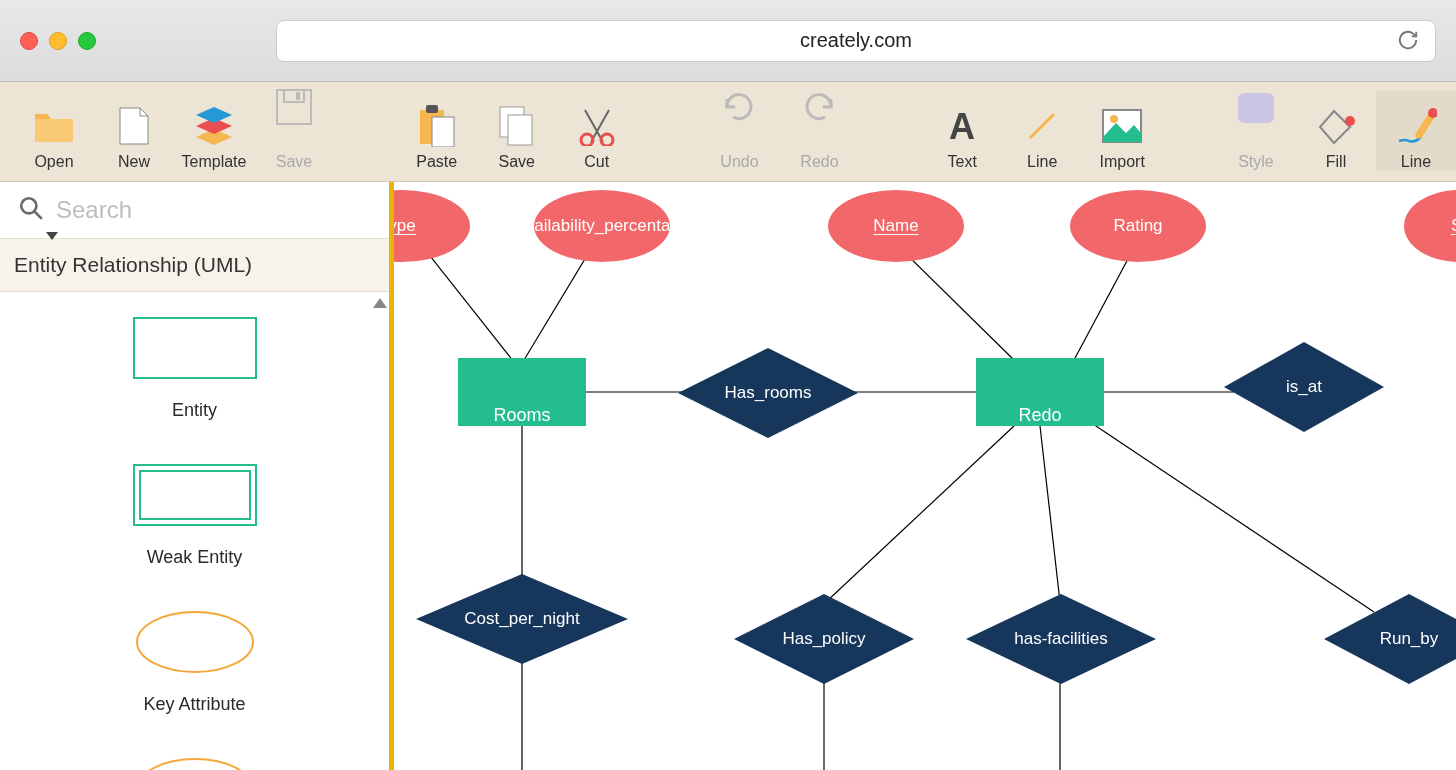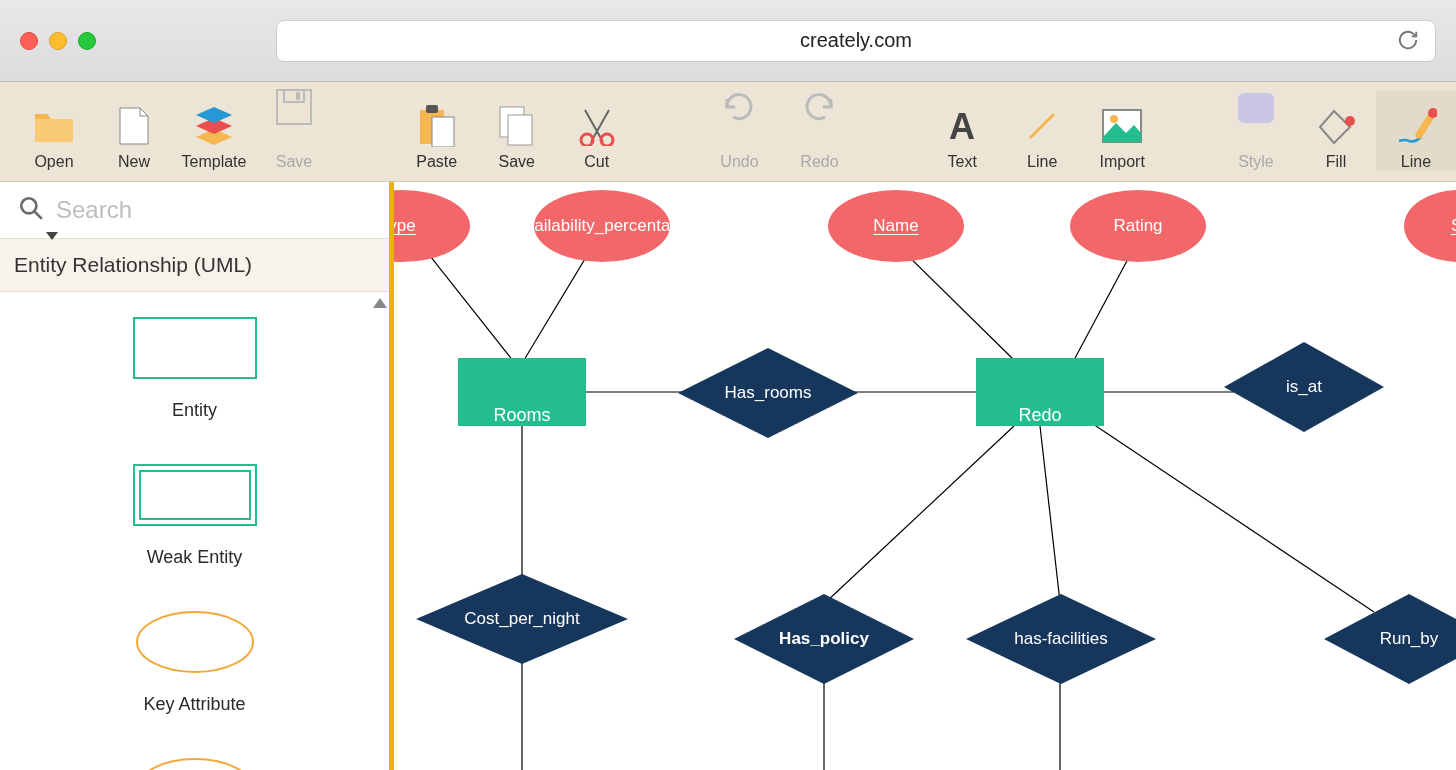--- a/index.html
+++ b/index.html
@@ -484,21 +484,21 @@
         <span class="txt">Has_rooms</span>
     </div>
     <div class="er-relation" style="left:830px; top:160px; width:160px; height:90px;">
       <div class="diamond-wide"></div>
         <span class="txt">is_at</span>
     </div>
     <div class="er-relation" style="left:22px; top:392px; width:212px; height:90px;">
       <div class="diamond-wide"></div>
         <span class="txt">Cost_per_night</span>
     </div>
-    <div class="er-relation" style="left:340px; top:412px; width:180px; height:90px;font-weight:bold;">
+    <div class="er-relation" style="left:340px; top:412px; width:180px; height:90px;">
       <div class="diamond-wide"></div>
         <span class="txt">Has_policy</span>
     </div>
     <div class="er-relation" style="left:572px; top:412px; width:190px; height:90px;">
       <div class="diamond-wide"></div>
         <span class="txt">has-facilities</span>
     </div>
     <div class="er-relation" style="left:930px; top:412px; width:170px; height:90px;">
       <div class="diamond-wide"></div>
         <span class="txt">Run_by</span>

